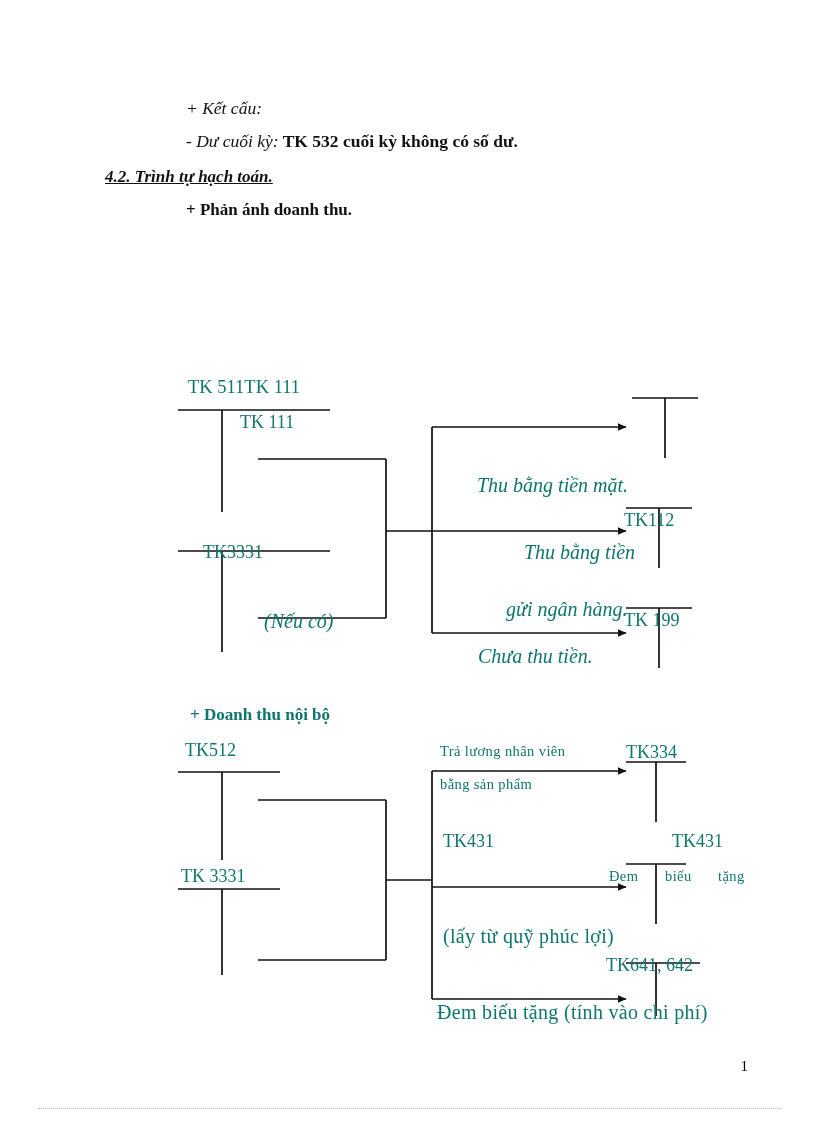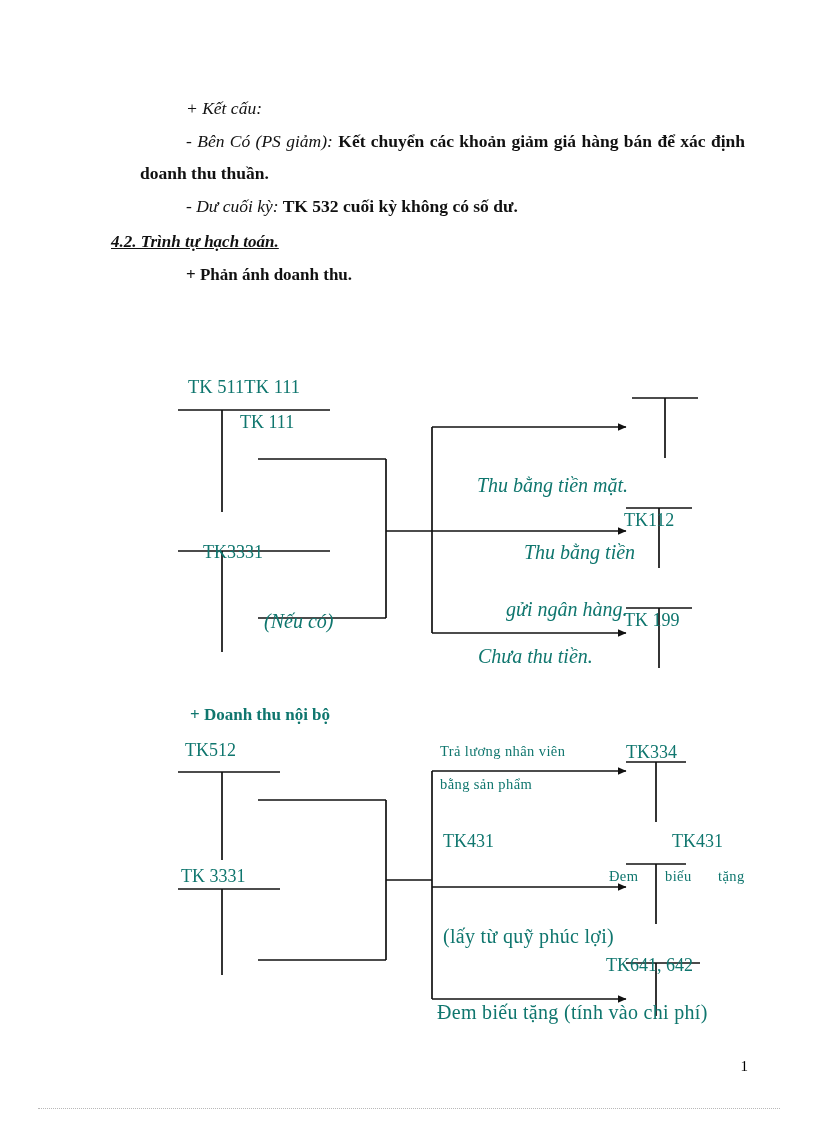--- a/index.html
+++ b/index.html
@@ -36,21 +36,21 @@
     text-align-last: left;
   }
   .ind { display: inline-block; width: 46px; }
   .it { font-style: italic; }
   .bold { font-weight: bold; }
   .heading42 {
     font-size: 17px;
     font-style: italic;
     font-weight: bold;
     text-decoration: underline;
-    margin: 4px 0 0 9px;
+    margin: 4px 0 0 3px;
     display: block;
   }
   .plusline {
     font-size: 17px;
     font-weight: bold;
     margin: 6px 0 0 0;
   }
   
   .diagram {
     position: absolute;
@@ -105,23 +105,20 @@
 
 <div id="page">
 
   <div class="prose">
 
     <p class="para">
       <span class="ind"></span><span class="it">+ Kết cấu:</span>
     </p>
 
 
-    <p class="para j">
-      <span class="ind"></span><span class="it">- Bên Có (PS giảm):</span><span class="bold"> Kết chuyển các khoản giảm giá hàng bán để xác định doanh thu thuần.</span>
-    </p>
 
     <p class="para">
       <span class="ind"></span><span class="it">- Dư cuối kỳ:</span><span class="bold"> TK 532 cuối kỳ không có số dư.</span>
     </p>
 
     <p class="para" style="margin-left:-38px;">
       <span class="heading42">4.2. Trình tự hạch toán.</span>
     </p>
 
     <p class="para">

